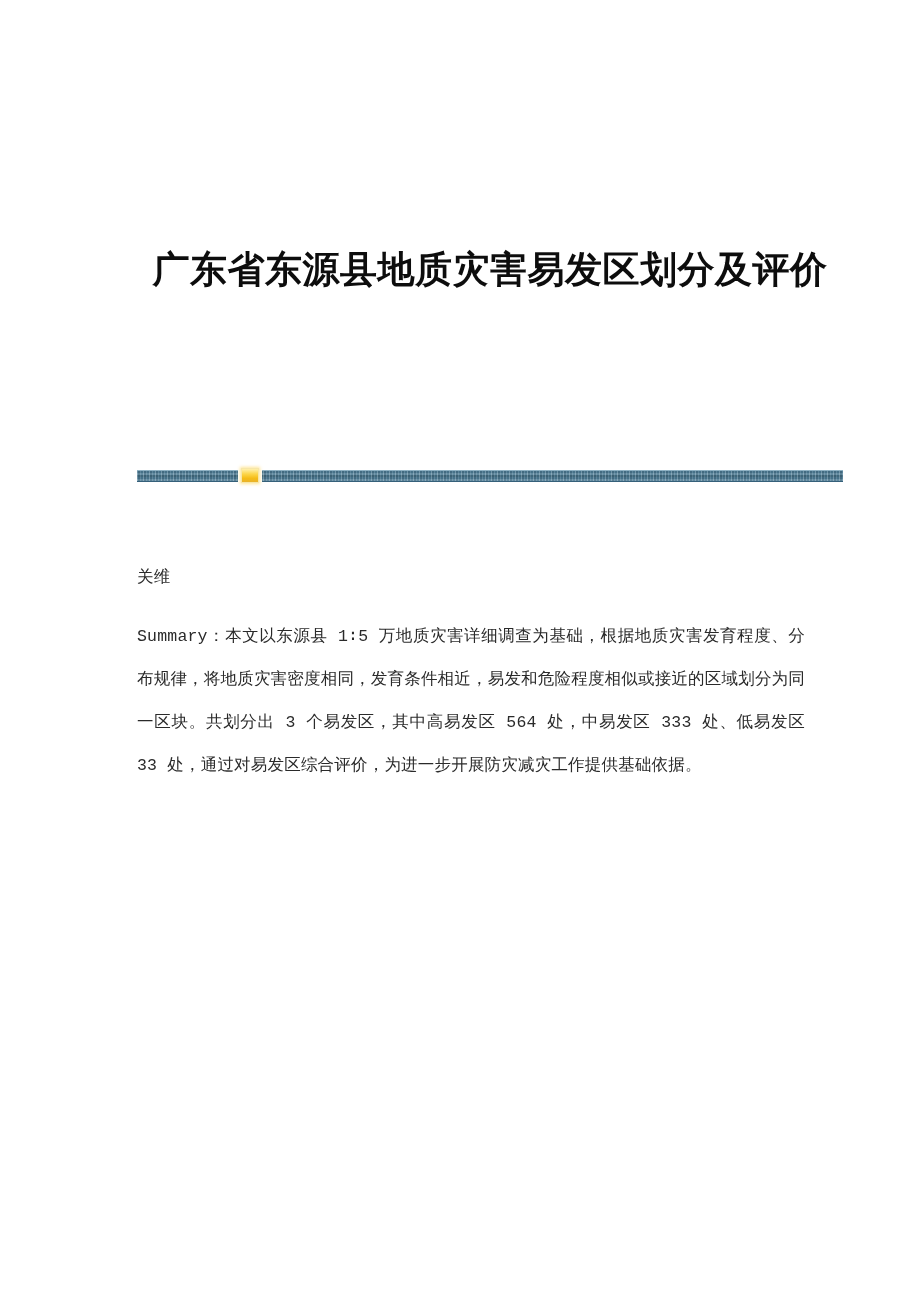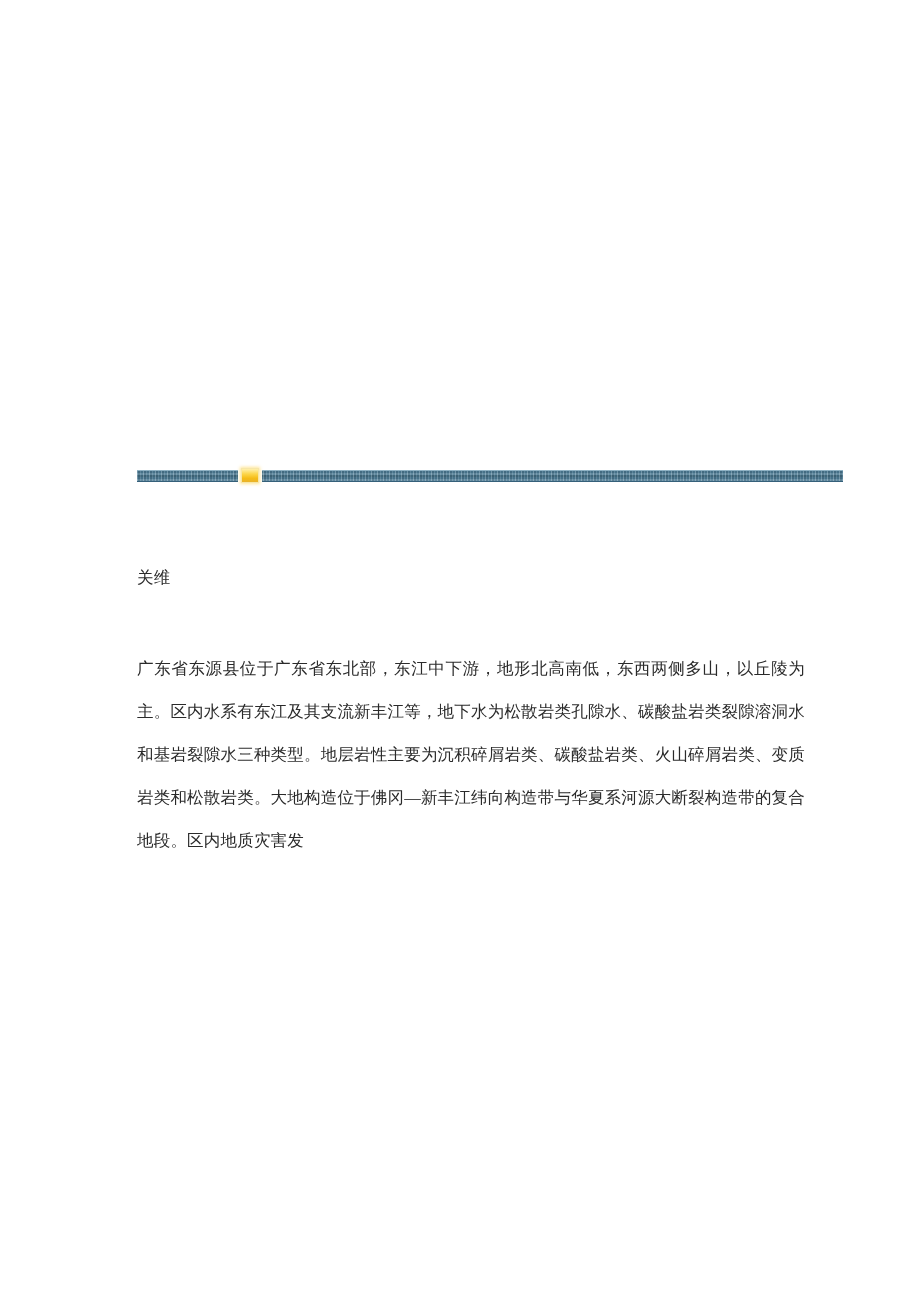--- a/index.html
+++ b/index.html
@@ -93,58 +93,59 @@
 
   
   .content {
     position: absolute;
     left: 137px;
     top: 556px;
     width: 668px;
   }
 
   .para {
-    font-family: Liberation Serif, serif;
+    font-family: Liberation Mono, monospace;
     font-size: 16.5px;
     line-height: 43px;
     color: #2a2a2a;
     text-align: justify;
     text-justify: inter-ideograph;
     margin: 0;
     letter-spacing: 0.2px;
   }
 
   .para.short {
     text-align: left;
   }
 
   .gap-sm { height: 16px; }
 </style>
 </head>
 <body>
 
 <div class="page">
 
+  <h1 class="doc-title">广东省东源县地质灾害易发区划分及评价</h1>
 
   <div class="divider-wrap">
     <div class="divider-bar"></div>
     <div class="divider-gem">
       <div class="gem-inner"></div>
     </div>
   </div>
 
   <div class="content">
 
     <p class="para short">关维</p>
 
     <div class="gap-sm"></div>
 
+    <p class="para">Summary：本文以东源县 1∶5 万地质灾害详细调查为基础，根据地质灾害发育程度、分布规律，将地质灾害密度相同，发育条件相近，易发和危险程度相似或接近的区域划分为同一区块。共划分出 3 个易发区，其中高易发区 564 处，中易发区 333 处、低易发区 33 处，通过对易发区综合评价，为进一步开展防灾减灾工作提供基础依据。</p>
 
     <div class="gap-sm"></div>
 
 
     <div class="gap-sm"></div>
 
-    <p class="para">广东省东源县位于广东省东北部，东江中下游，地形北高南低，东西两侧多山，以丘陵为主。区内水系有东江及其支流新丰江等，地下水为松散岩类孔隙水、碳酸盐岩类裂隙溶洞水和基岩裂隙水三种类型。地层岩性主要为沉积碎屑岩类、碳酸盐岩类、火山碎屑岩类、变质岩类和松散岩类。大地构造位于佛冈—新丰江纬向构造带与华夏系河源大断裂构造带的复合地段。区内地质灾害发</p>
 
   </div>
 
 </div>
 
 </body></html>

